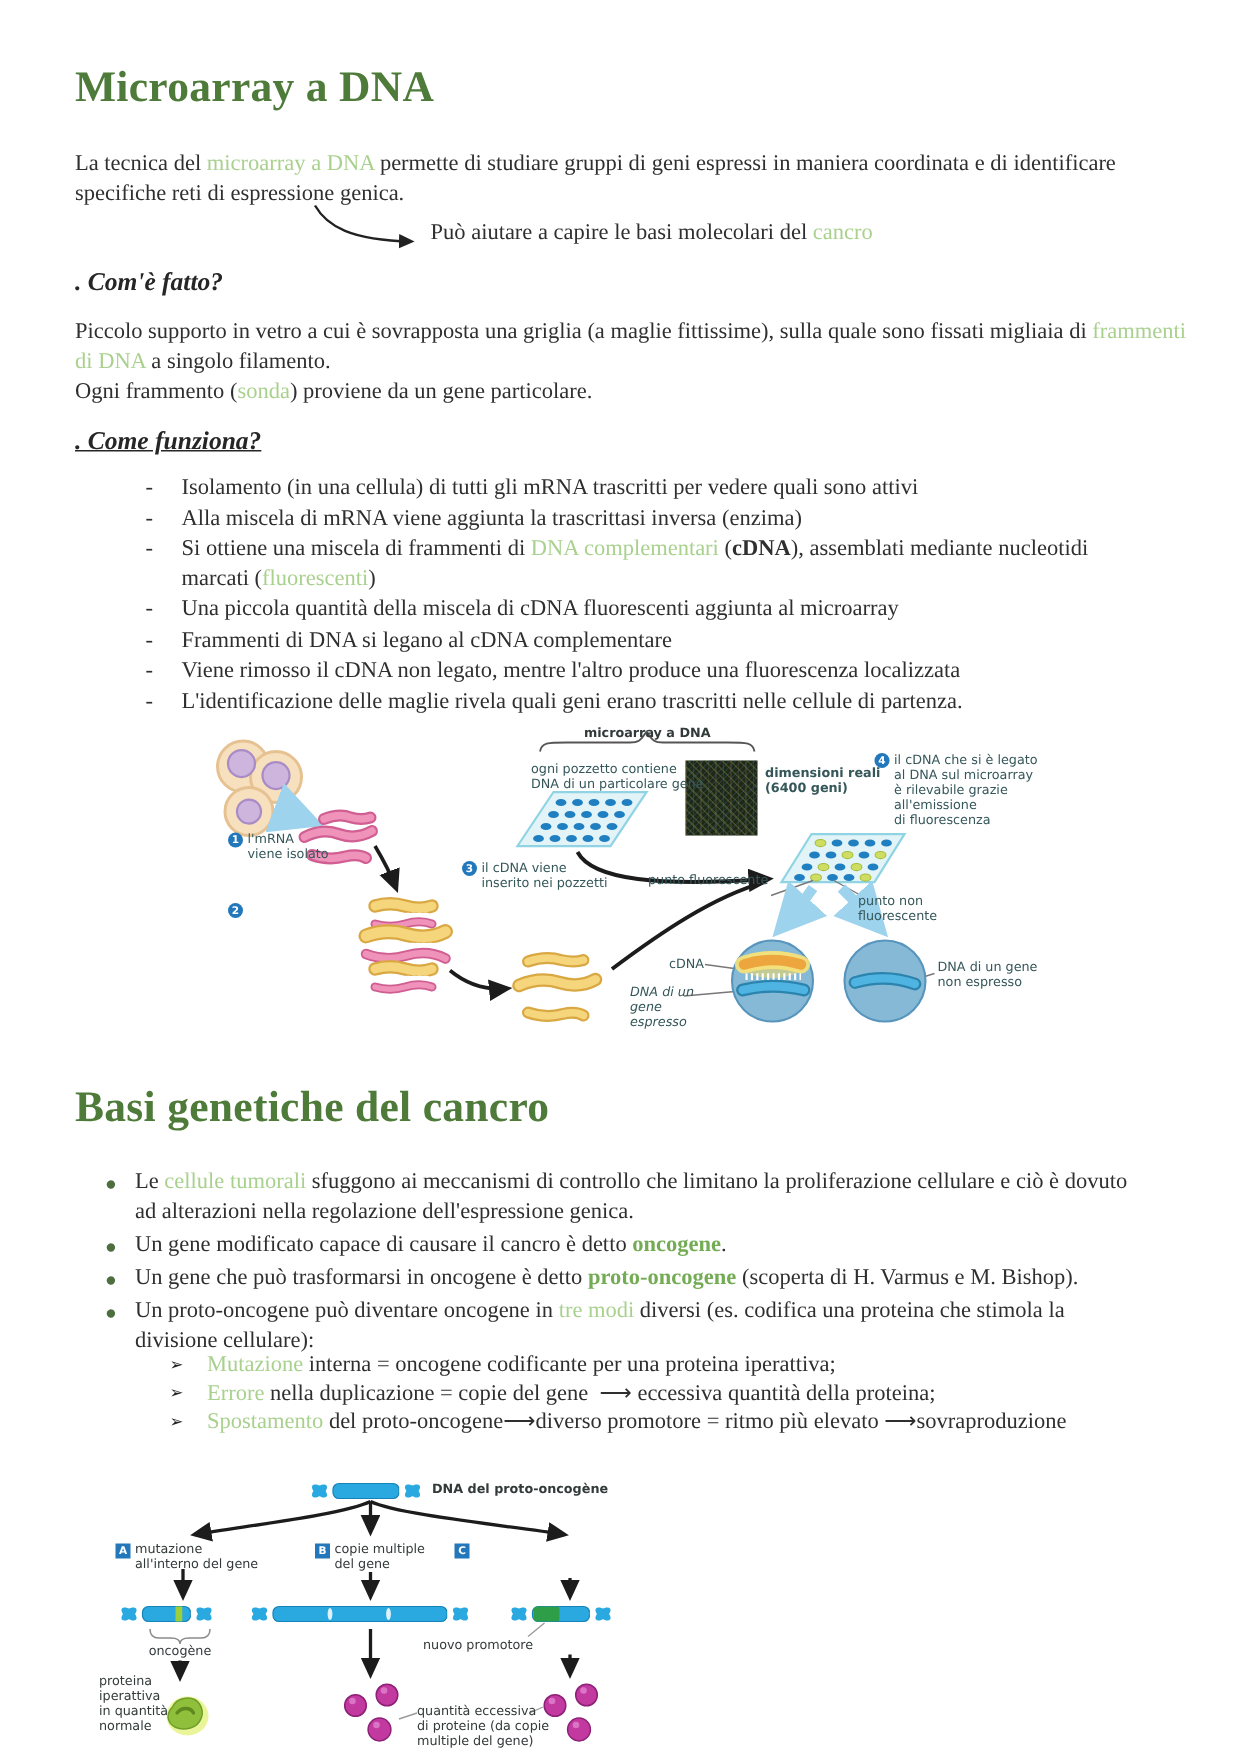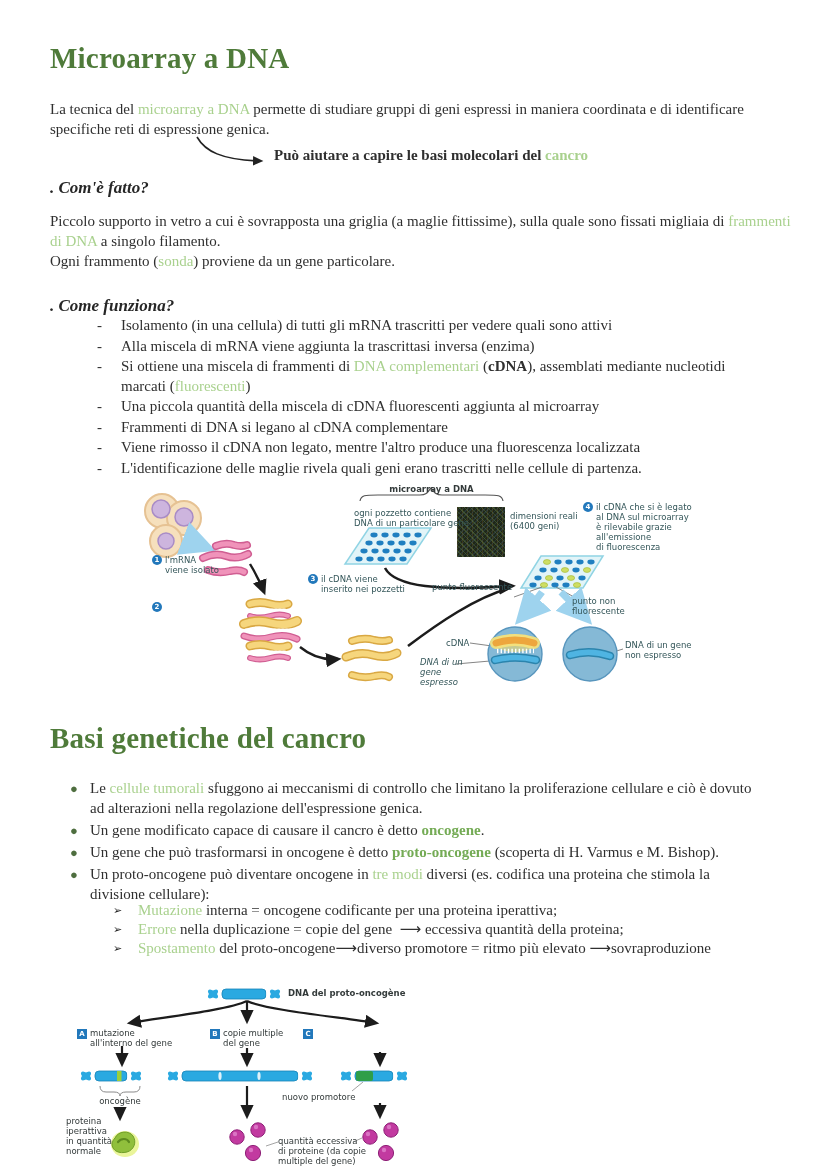--- a/index.html
+++ b/index.html
@@ -43,38 +43,38 @@
 </style>
 </head>
 <body>
 
 <div class="page">
 
   <h1 class="sec-title abs" style="left:50px; top:42px;">Microarray a DNA</h1>
 
   <p class="body-text abs" style="left:50px; top:99px; width:745px;"><span>La tecnica del </span><span class="gl">microarray a DNA</span><span> permette di studiare gruppi di geni espressi in maniera coordinata e di identificare specifiche reti di espressione genica.</span></p>
 
-  <div class="abs" style="left:37px; top:133px; width:740px; height:44px;font-weight:bold;">
+  <div class="abs" style="left:50px; top:133px; width:740px; height:44px;">
     <svg class="abs" style="left:158px; top:2px;" width="84" height="32" viewBox="0 0 84 32">
       <defs>
         <marker id="mA" markerWidth="7" markerHeight="7" refX="5" refY="3" orient="auto">
           <path d="M0,0 L6.5,3 L0,6 z" fill="#222"></path>
         </marker>
       </defs>
       <path d="M2,2 C10,16 26,25 66,26" fill="none" stroke="#222" stroke-width="1.6" marker-end="url(#mA)"></path>
     </svg>
     <span class="body-text abs" style="left:237px; top:12px;"><span>Può aiutare a capire le basi molecolari del </span><span class="gl">cancro</span></span>
   </div>
 
   <h3 class="subhead abs" style="left:50px; top:178px;">. Com'è fatto?</h3>
 
   <p class="body-text abs" style="left:50px; top:211px; width:748px;"><span>Piccolo supporto in vetro a cui è sovrapposta una griglia (a maglie fittissime), sulla quale sono fissati migliaia di </span><span class="gl">frammenti di DNA</span><span> a singolo filamento.
 Ogni frammento (</span><span class="gl">sonda</span><span>) proviene da un gene particolare.</span></p>
 
-  <h3 class="subhead abs" style="left:50px; top:296px;">. Come funziona?</h3>
+  <h3 class="subhead abs" style="left:50px; top:284px;text-decoration:underline;">. Come funziona?</h3>
 
   <ul class="dash-list abs" style="left:88px; top:316px;">
     <li>
         <span class="mk">-</span>
         <span class="tx"><span>Isolamento (in una cellula) di tutti gli mRNA trascritti per vedere quali sono attivi</span></span>
       </li>
     <li>
         <span class="mk">-</span>
         <span class="tx"><span>Alla miscela di mRNA viene aggiunta la trascrittasi inversa (enzima)</span></span>
       </li>
@@ -266,21 +266,21 @@
     <div class="dlabel step" style="left:443px; top:18px; width:115px;">
       <span class="nbadge">4</span>
       <span>il cDNA che si è legato
 al DNA sul microarray
 è rilevabile grazie
 all'emissione
 di fluorescenza</span>
     </div>
     <div class="dlabel" style="left:214px; top:24px; width:122px;">ogni pozzetto contiene
 DNA di un particolare gene</div>
-    <div class="dlabel" style="left:370px; top:27px; width:80px;">dimensioni reali
+    <div class="dlabel" style="left:370px; top:27px; width:80px;font-weight:bold;">dimensioni reali
 (6400 geni)</div>
     <div class="dlabel" style="left:292px; top:98px;">punto fluorescente</div>
     <div class="dlabel" style="left:432px; top:112px;">punto non
 fluorescente</div>
     <div class="dlabel" style="left:306px; top:154px;">cDNA</div>
     <div class="dlabel" style="left:280px; top:173px; width:55px;font-style:italic;">DNA di un
 gene espresso</div>
     <div class="dlabel" style="left:485px; top:156px; width:70px;">DNA di un gene
 non espresso</div>
   </div>

